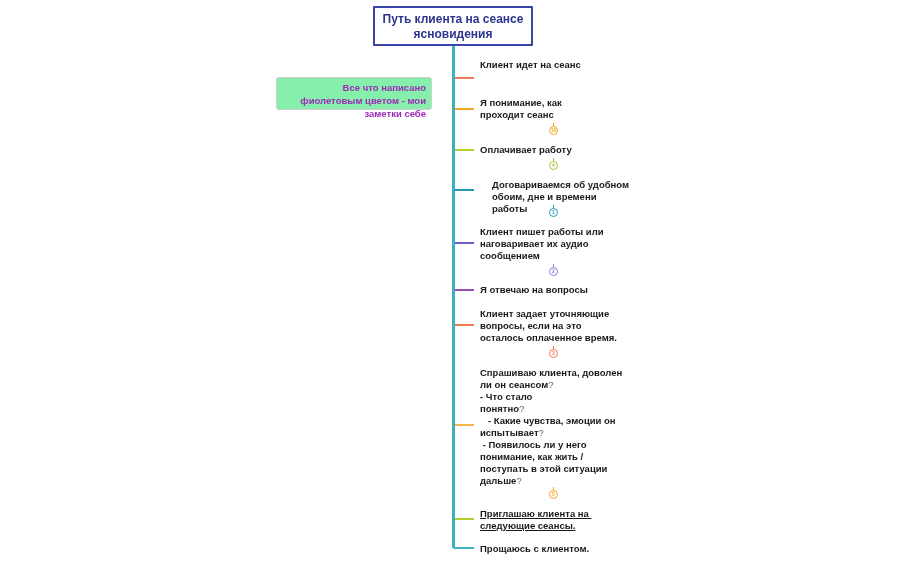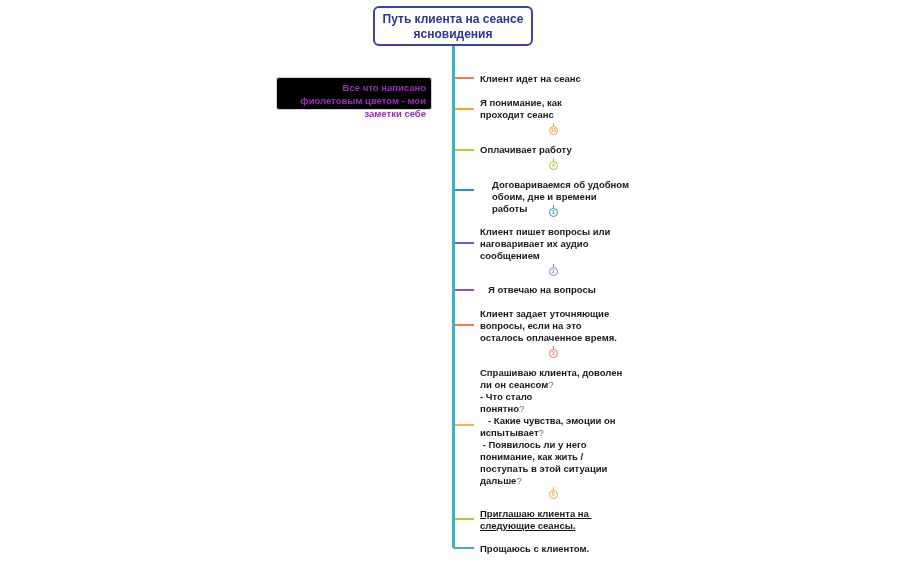--- a/index.html
+++ b/index.html
@@ -1,26 +1,26 @@
 <!DOCTYPE html>
 <html><head>
   <meta charset="utf-8">
   <style>
     html, body { margin: 0; padding: 0; background: #ffffff; }
     body { width: 910px; height: 564px; position: relative; overflow: hidden;
            font-family: "Liberation Sans", "DejaVu Sans", sans-serif; }
     .root-topic {
       position: absolute; left: 373px; top: 6px; width: 160px; height: 40px;
-      border: 2px solid #3a43a6; border-radius: 6px; background: #fff;
+      border: 2px solid #3a43a6; border-radius: 1px; background: #fff;
       color: #2c3590; font-weight: bold; font-size: 12px; line-height: 15px;
       text-align: center; box-sizing: border-box; padding-top: 4px;
     }
     .note-box {
       position: absolute; left: 276px; top: 77px; width: 156px; height: 33px;
-      border: 1px solid #cfcfcf; border-radius: 3px; background: #000000;
+      border: 1px solid #cfcfcf; border-radius: 3px; background: #86efac;
       color: #9c2bb8; font-weight: bold; font-size: 9.5px; line-height: 13px;
       text-align: right; box-sizing: border-box; padding: 3px 5px 0 4px;
     }
     .trunk {
       position: absolute; left: 452px; top: 46px; width: 3px; height: 503px;
       background: #3db0c4; border-bottom-left-radius: 6px;
     }
     .branch-line {
       position: absolute; left: 455px; height: 2px; width: 19px;
     }
@@ -44,35 +44,35 @@
 <body>
 
 <div class="root-topic">Путь клиента на сеансе ясновидения</div>
 
 <div class="note-box">Все что написано фиолетовым цветом - мои заметки себе</div>
 
 <div class="trunk"></div>
 
 <div id="topics">
     <div class="branch-line" style="top: 77px; background: rgb(240, 122, 85);"></div>
-    <div class="topic-text" style="top: 73px; width: 150px;">Клиент идет на сеанс</div>
+    <div class="topic-text" style="top: 59px; width: 150px;">Клиент идет на сеанс</div>
     <div class="branch-line" style="top: 108px; background: rgb(245, 166, 35);"></div>
     <div class="topic-text" style="top: 97px; width: 125px;">Я понимание, как проходит сеанс</div>
     <div class="badge" style="left: 549px; top: 126px; color: rgb(245, 166, 35); border-color: rgb(245, 166, 35);">10</div>
     <div class="branch-line" style="top: 149px; background: rgb(181, 204, 46);"></div>
     <div class="topic-text" style="top: 144px; width: 150px;">Оплачивает работу</div>
     <div class="badge" style="left: 549px; top: 161px; color: rgb(169, 194, 58); border-color: rgb(169, 194, 58);">4</div>
     <div class="branch-line" style="top: 189px; background: rgb(37, 150, 184);"></div>
     <div class="topic-text" style="top: 179px; width: 140px; margin-left: 12px;">Договариваемся об удобном обоим, дне и времени работы</div>
     <div class="badge" style="left: 549px; top: 208px; color: rgb(37, 150, 184); border-color: rgb(37, 150, 184);">1</div>
     <div class="branch-line" style="top: 242px; background: rgb(108, 95, 201);"></div>
-    <div class="topic-text" style="top: 226px; width: 135px;">Клиент пишет вопросы или наговаривает их аудио сообщением</div>
+    <div class="topic-text" style="top: 226px; width: 135px;">Клиент пишет работы или наговаривает их аудио сообщением</div>
     <div class="badge" style="left: 549px; top: 267px; color: rgb(138, 127, 214); border-color: rgb(138, 127, 214);">2</div>
     <div class="branch-line" style="top: 289px; background: rgb(156, 75, 184);"></div>
-    <div class="topic-text" style="top: 284px; width: 150px; margin-left: 8px;">Я отвечаю на вопросы</div>
+    <div class="topic-text" style="top: 284px; width: 150px;">Я отвечаю на вопросы</div>
     <div class="branch-line" style="top: 324px; background: rgb(240, 122, 85);"></div>
     <div class="topic-text" style="top: 308px; width: 145px;">Клиент задает уточняющие вопросы, если на это осталось оплаченное время.</div>
     <div class="badge" style="left: 549px; top: 349px; color: rgb(240, 122, 85); border-color: rgb(240, 122, 85);">3</div>
     <div class="branch-line" style="top: 424px; background: rgb(245, 181, 74);"></div>
     <div class="topic-text" style="top: 367px; width: 150px;"><div>Спрашиваю клиента, доволен</div><div>ли он сеансом<span class="q">?</span></div><div>- Что стало</div><div>понятно<span class="q">?</span></div><div>   - Какие чувства, эмоции он</div><div>испытывает<span class="q">?</span></div><div> - Появилось ли у него</div><div>понимание, как жить /</div><div>поступать в этой ситуации</div><div>дальше<span class="q">?</span></div></div>
     <div class="badge" style="left: 549px; top: 490px; color: rgb(245, 166, 35); border-color: rgb(245, 166, 35);">5</div>
     <div class="branch-line" style="top: 518px; background: rgb(181, 204, 46);"></div>
     <div class="topic-text" style="top: 508px; width: 120px; text-decoration: underline;">Приглашаю клиента на следующие сеансы.</div>
     <div class="branch-line" style="top: 547px; background: rgb(61, 176, 196);"></div>
     <div class="topic-text" style="top: 543px; width: 150px;">Прощаюсь с клиентом.</div>

